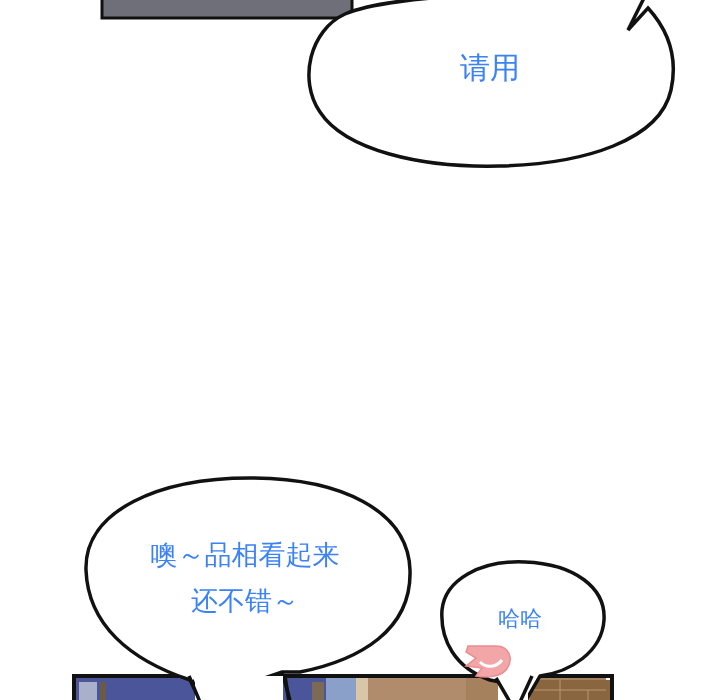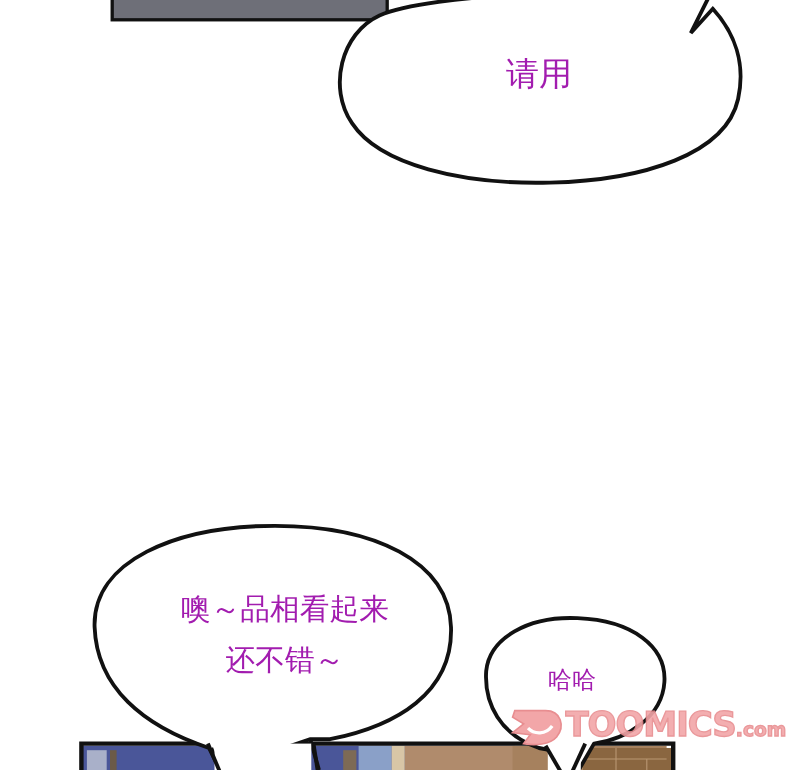--- a/index.html
+++ b/index.html
@@ -1,22 +1,22 @@
 <!DOCTYPE html>
 <html><head>
   <meta charset="utf-8">
   <style>
     html, body { margin: 0; padding: 0; background: #ffffff; }
     body { width: 720px; height: 700px; position: relative; overflow: hidden;
            font-family: "DejaVu Sans", sans-serif; }
     .layer { position: absolute; left: 0; top: 0; }
-    .txt { position: absolute; color: #a21caf; font-family: "DejaVu Sans", sans-serif;
+    .txt { position: absolute; color: #3b82f6; font-family: "DejaVu Sans", sans-serif;
            text-align: center; white-space: pre-line; line-height: 1.35; }
     #t-qingyong { left: 420px; top: 48px; width: 140px; font-size: 30px; }
-    #t-pinxiang { left: 124px; top: 532px; width: 270px; font-size: 27px; line-height: 46px; }
+    #t-pinxiang { left: 110px; top: 532px; width: 270px; font-size: 27px; line-height: 46px; }
     #t-haha { left: 470px; top: 604px; width: 100px; font-size: 22px; }
     .wm { position: absolute; left: 462px; top: 640px; width: 250px; height: 40px; }
     .wm-text { position: absolute; left: 52px; top: 1px; font-family: "DejaVu Sans", sans-serif;
                font-weight: bold; font-size: 31px; color: #f2a6a8; letter-spacing: -1px;
                -webkit-text-stroke: 1.2px #e88d90; opacity: 0.9; }
     .wm-com { font-size: 17px; letter-spacing: 0; }
   </style>
 </head>
 <body>
 
@@ -88,14 +88,13 @@
 <div id="t-qingyong" class="txt">请用</div>
 <div id="t-pinxiang" class="txt">噢～品相看起来
 还不错～</div>
 <div id="t-haha" class="txt">哈哈</div>
 
 <div class="wm">
   <svg width="52" height="40" viewBox="0 0 52 40" style="position:absolute;left:0;top:0;">
     <path d="M 6 6 L 34 6 C 48 6, 52 20, 44 30 C 38 37, 24 38, 14 36 L 20 28 L 4 26 L 14 18 L 4 12 Z" fill="#f2a6a8" stroke="#e88d90" stroke-width="1.5"></path>
     <path d="M 18 22 C 24 28, 34 28, 40 20" fill="none" stroke="#ffffff" stroke-width="3"></path>
   </svg>
-  <span class="wm-text"><span>TOOMICS</span><span class="wm-com">.com</span></span>
 </div>
 
 </body></html>

